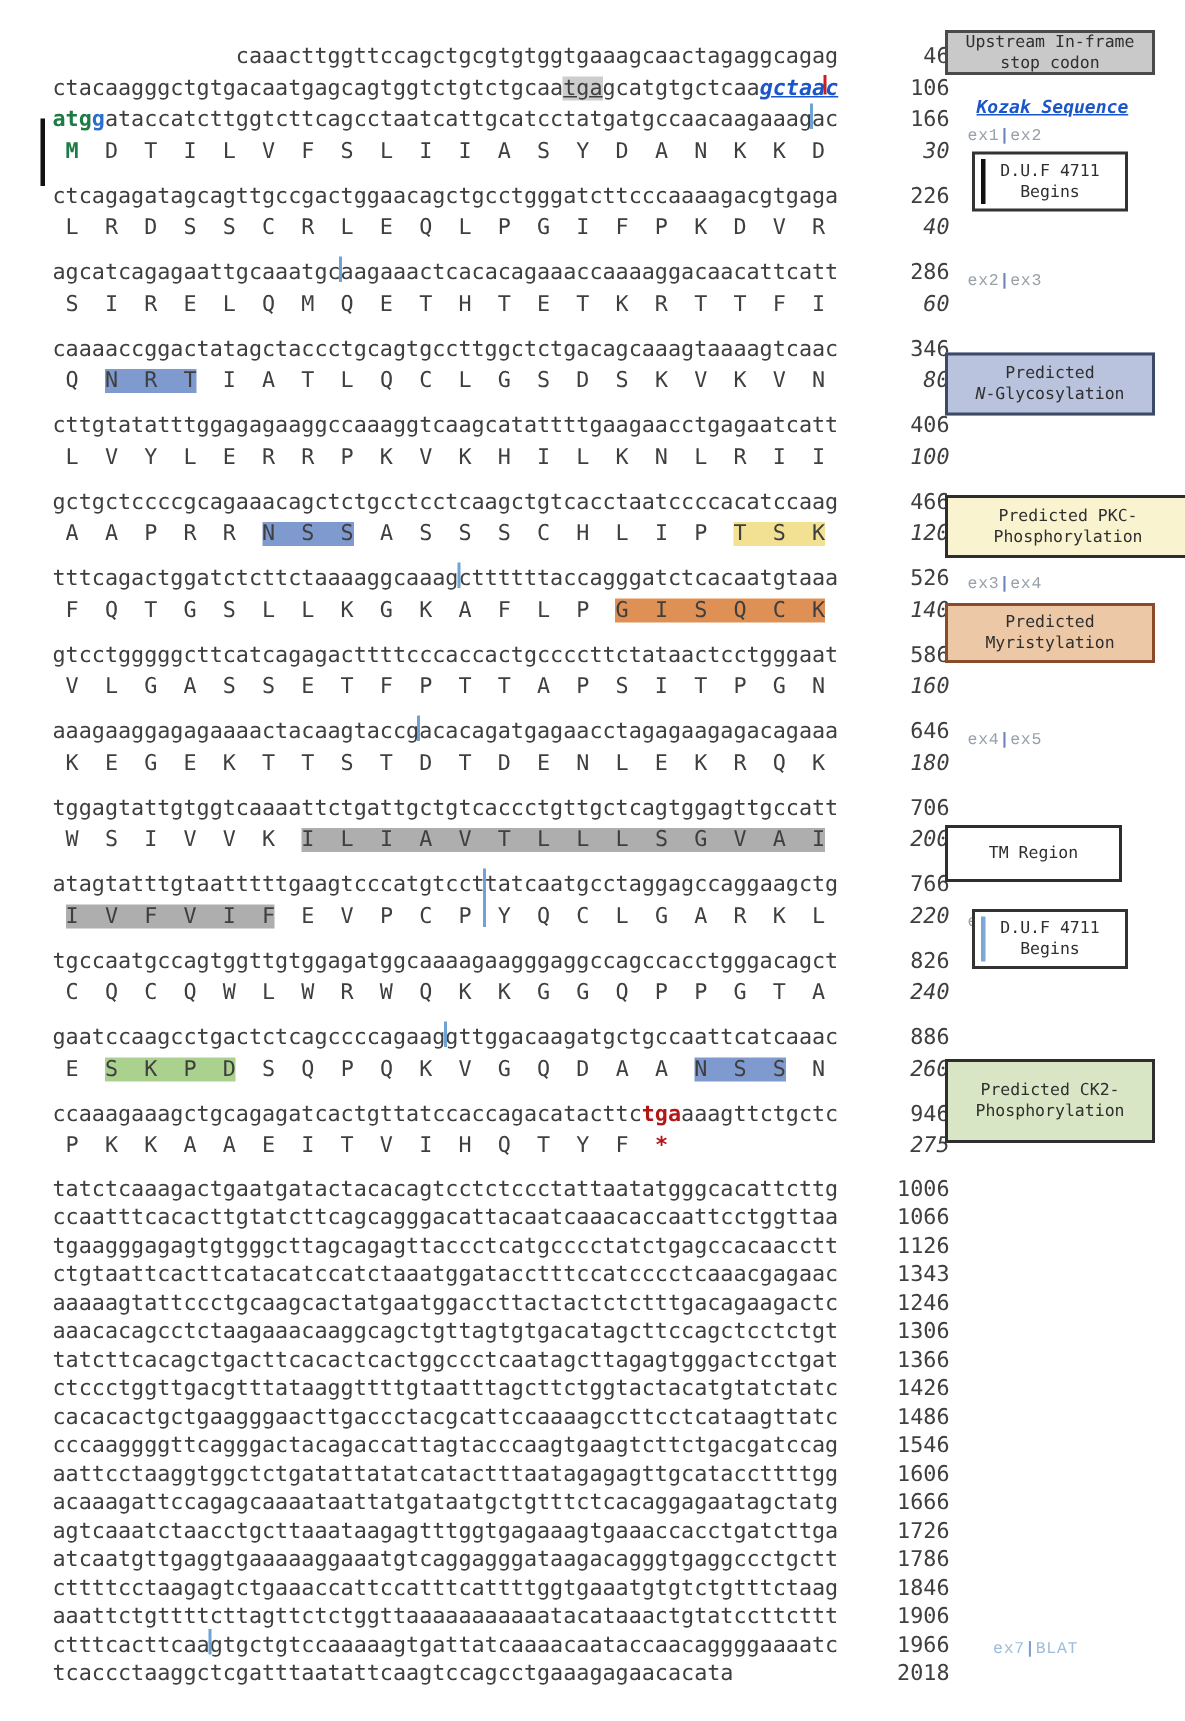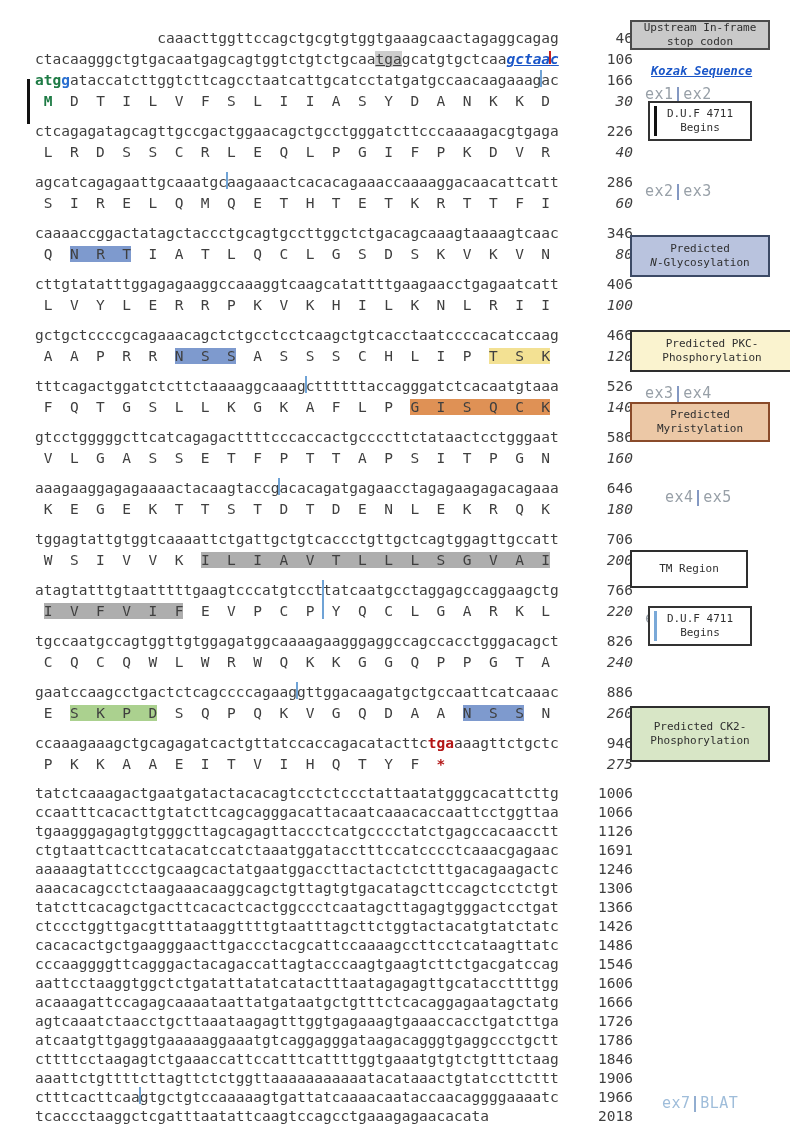--- a/index.html
+++ b/index.html
@@ -27,21 +27,21 @@
   .hl-green{background:#abd18f;}
   .tick{display:inline-block;position:relative;width:0;height:1px;vertical-align:baseline;}
   .tick::after{content:"";position:absolute;left:-1px;top:-14px;width:2px;height:17px;background:#6fa3d6;}
   .tick.tall::after{top:-14px;height:39px;}
   .tick.red::after{background:#c92121;top:-12px;height:13px;}
   .left-bar{position:absolute;background:#111;}
   .ann-box{position:absolute;box-sizing:border-box;border:2px solid #333;display:flex;flex-direction:column;
     justify-content:center;text-align:center;font-size:11px;line-height:1.3;color:#2f2f2f;padding:2px 4px;}
   .ann-box .bar{position:absolute;left:4px;top:3px;bottom:3px;width:3px;}
   .kozak-note{position:absolute;font-size:12px;color:#1a56c8;font-weight:bold;font-style:italic;text-decoration:underline;}
-  .ex-label{position:absolute;font-size:15px;color:#98a0a8;letter-spacing:0.5px;}
+  .ex-label{position:absolute;font-size:11px;color:#98a0a8;letter-spacing:0.5px;font-family:Liberation Mono, monospace;}
   .ex-label .pipe{color:#6f87b8;font-weight:bold;}
   .ex-label.light{color:#9fbdda;}
   .ex-label.light .pipe{color:#7f9fc8;}
 </style>
 </head>
 <body>
 
 <div id="seq-panel">
     <div class="row"><span class="seq"><span>              caaacttggttccagctgcgtgtggtgaaagcaactagaggcagag</span></span><span class="num">46</span></div>
     <div class="row"><span class="seq"><span>ctacaagggctgtgacaatgagcagtggtctgtctgcaa</span><span class="tga-mark">tga</span><span>gcatgtgctcaa</span><span class="kozak-seq">gctaa</span><span class="tick red"></span><span class="kozak-seq">c</span></span><span class="num">106</span></div>
@@ -69,21 +69,21 @@
     <div class="row prot"><span class="seq"> <span class="hl-gray">I  V  F  V  I  F</span>  <span>E  V  P  C  P  Y  Q  C  L  G  A  R  K  L</span></span><span class="num">220</span></div>
     <div class="row gap"><span class="seq"><span>tgccaatgccagtggttgtggagatggcaaaagaagggaggccagccacctgggacagct</span></span><span class="num">826</span></div>
     <div class="row prot"><span class="seq"> <span>C  Q  C  Q  W  L  W  R  W  Q  K  K  G  G  Q  P  P  G  T  A</span></span><span class="num">240</span></div>
     <div class="row gap"><span class="seq"><span>gaatccaagcctgactctcagccccagaag</span><span class="tick"></span><span>gttggacaagatgctgccaattcatcaaac</span></span><span class="num">886</span></div>
     <div class="row prot"><span class="seq"> <span>E</span>  <span class="hl-green">S  K  P  D</span>  <span>S  Q  P  Q  K  V  G  Q  D  A  A</span>  <span class="hl-blue">N  S  S</span>  <span>N</span></span><span class="num">260</span></div>
     <div class="row gap"><span class="seq"><span>ccaaagaaagctgcagagatcactgttatccaccagacatacttc</span><span class="red-bold">tga</span><span>aaagttctgctc</span></span><span class="num">946</span></div>
     <div class="row prot"><span class="seq"> <span>P  K  K  A  A  E  I  T  V  I  H  Q  T  Y  F</span>  <span class="red-star">*</span></span><span class="num">275</span></div>
     <div class="row gap tail"><span class="seq"><span>tatctcaaagactgaatgatactacacagtcctctccctattaatatgggcacattcttg</span></span><span class="num">1006</span></div>
     <div class="row tail"><span class="seq"><span>ccaatttcacacttgtatcttcagcagggacattacaatcaaacaccaattcctggttaa</span></span><span class="num">1066</span></div>
     <div class="row tail"><span class="seq"><span>tgaagggagagtgtgggcttagcagagttaccctcatgcccctatctgagccacaacctt</span></span><span class="num">1126</span></div>
-    <div class="row tail"><span class="seq"><span>ctgtaattcacttcatacatccatctaaatggatacctttccatcccctcaaacgagaac</span></span><span class="num">1691</span></div>
+    <div class="row tail"><span class="seq"><span>ctgtaattcacttcatacatccatctaaatggatacctttccatcccctcaaacgagaac</span></span><span class="num">1343</span></div>
     <div class="row tail"><span class="seq"><span>aaaaagtattccctgcaagcactatgaatggaccttactactctctttgacagaagactc</span></span><span class="num">1246</span></div>
     <div class="row tail"><span class="seq"><span>aaacacagcctctaagaaacaaggcagctgttagtgtgacatagcttccagctcctctgt</span></span><span class="num">1306</span></div>
     <div class="row tail"><span class="seq"><span>tatcttcacagctgacttcacactcactggccctcaatagcttagagtgggactcctgat</span></span><span class="num">1366</span></div>
     <div class="row tail"><span class="seq"><span>ctccctggttgacgtttataaggttttgtaatttagcttctggtactacatgtatctatc</span></span><span class="num">1426</span></div>
     <div class="row tail"><span class="seq"><span>cacacactgctgaagggaacttgaccctacgcattccaaaagccttcctcataagttatc</span></span><span class="num">1486</span></div>
     <div class="row tail"><span class="seq"><span>cccaaggggttcagggactacagaccattagtacccaagtgaagtcttctgacgatccag</span></span><span class="num">1546</span></div>
     <div class="row tail"><span class="seq"><span>aattcctaaggtggctctgatattatatcatactttaatagagagttgcataccttttgg</span></span><span class="num">1606</span></div>
     <div class="row tail"><span class="seq"><span>acaaagattccagagcaaaataattatgataatgctgtttctcacaggagaatagctatg</span></span><span class="num">1666</span></div>
     <div class="row tail"><span class="seq"><span>agtcaaatctaacctgcttaaataagagtttggtgagaaagtgaaaccacctgatcttga</span></span><span class="num">1726</span></div>
     <div class="row tail"><span class="seq"><span>atcaatgttgaggtgaaaaaggaaatgtcaggagggataagacagggtgaggccctgctt</span></span><span class="num">1786</span></div>
@@ -112,21 +112,21 @@
     </div>
     <div class="ann-box" style="left: 630px; top: 330px; width: 164px; height: 42px; background: rgb(250, 243, 207); border-color: rgb(46, 46, 46);">
       <div>Predicted PKC-</div>
       <div>Phosphorylation</div>
     </div>
     <div class="ex-label" style="left: 645px; top: 384px;"><span>ex3</span><span class="pipe">|</span><span>ex4</span></div>
     <div class="ann-box" style="left: 630px; top: 402px; width: 140px; height: 40px; background: rgb(236, 200, 166); border-color: rgb(138, 75, 42);">
       <div>Predicted</div>
       <div>Myristylation</div>
     </div>
-    <div class="ex-label" style="left: 645px; top: 488px; margin-left: 20px;"><span>ex4</span><span class="pipe">|</span><span>ex5</span></div>
+    <div class="ex-label" style="left: 645px; top: 488px;"><span>ex4</span><span class="pipe">|</span><span>ex5</span></div>
     <div class="ann-box" style="left: 630px; top: 550px; width: 118px; height: 38px; background: rgb(255, 255, 255); border-color: rgb(46, 46, 46);">
       <div>TM Region</div>
     </div>
     <div class="ex-label" style="left: 645px; top: 609px;"><span>ex5</span><span class="pipe">|</span><span>ex6</span></div>
     <div class="ann-box" style="left: 648px; top: 606px; width: 104px; height: 40px; background: rgb(255, 255, 255); border-color: rgb(51, 51, 51);">
       <span class="bar" style="background: rgb(122, 169, 216);"></span>
       <div>D.U.F 4711</div>
       <div>Begins</div>
     </div>
     <div class="ex-label" style="left: 645px; top: 690px; margin-top: 28px;"><span>ex6</span><span class="pipe">|</span><span>ex7</span></div>

